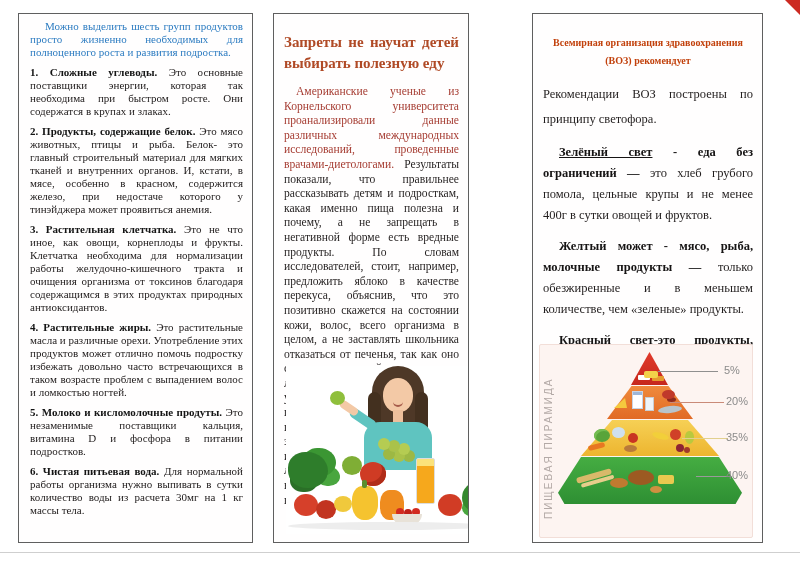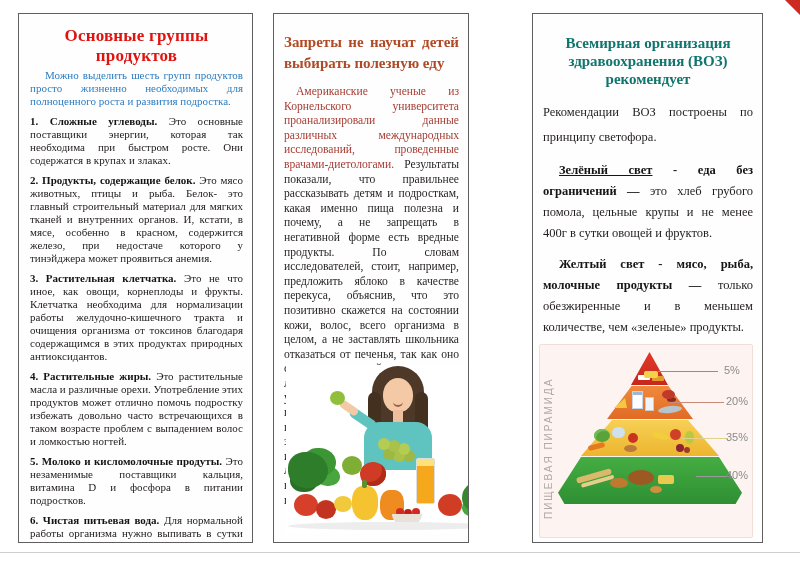--- a/index.html
+++ b/index.html
@@ -17,21 +17,21 @@
   .l-intro{margin:2px 0 0 0;color:#2d7cc1;font-size:11px;line-height:13px;text-align:justify;text-indent:15px;}
   .item{margin:7px 0 0 0;font-size:11px;line-height:13px;text-align:justify;color:#1f1b1b;}
   .item b{color:#141414;}
 
   
   .m-title{margin:14px 0 0 0;font-size:15px;line-height:21px;font-weight:bold;color:#b04a26;text-align:justify;}
   .mbody{margin:11px 0 0 0;font-size:11.6px;line-height:14.6px;text-align:justify;color:#231f1f;text-indent:12px;}
   .lead-red{color:#a63d33;}
 
   
-  .r-title{margin:16px 0 0 0;text-align:center;font-size:15px;line-height:18px;font-weight:bold;color:#0f766e;}
+  .r-title{margin:16px 0 0 0;text-align:center;font-size:10px;line-height:18px;font-weight:bold;color:#c2410c;}
   .r-intro{margin:12px 0 0 0;font-size:12.5px;line-height:25px;text-align:justify;color:#221e1e;}
   .tl{margin:10px 0 0 0;font-size:12.5px;line-height:21px;text-align:justify;color:#221e1e;text-indent:16px;}
   .tl b{color:#161414;}
   .w-green{color:#3fa338;text-decoration:underline;}
   .w-yellow{color:#e4c33c;}
   .w-red{color:#e02018;}
 
   
   .pyr-panel{position:absolute;left:6px;top:330px;width:212px;height:192px;background:#fdf4f1;border:1px solid #f2ded8;border-radius:2px;}
   .pyr-vlabel{position:absolute;left:3px;top:14px;height:160px;writing-mode:vertical-rl;transform:rotate(180deg);font-family:"Liberation Sans",sans-serif;font-size:10px;letter-spacing:2px;color:#b3a9a6;}
@@ -104,21 +104,20 @@
   
   .corner-mark{position:absolute;right:0;top:0;width:0;height:0;border-left:15px solid transparent;border-top:15px solid #cc2a22;}
   .page-edge{position:absolute;left:0;top:552px;width:800px;height:1px;background:#cfcfcf;}
 </style>
 </head>
 <body>
 
 <div class="page">
 
   <section class="col col1">
-    <h1 class="l-title">Основные группы продуктов</h1>
     <p class="l-intro">Можно выделить шесть групп продуктов просто жизненно необходимых для полноценного роста и развития подростка.</p>
 
     <p class="item"><b>1. Сложные углеводы.</b>
       <span>Это основные поставщики энергии, которая так необходима при быстром росте. Они содержатся в крупах и злаках.</span></p>
     <p class="item"><b>2. Продукты, содержащие белок.</b>
       <span>Это мясо животных, птицы и рыба. Белок- это главный строительный материал для мягких тканей и внутренних органов. И, кстати, в мясе, особенно в красном, содержится железо, при недостаче которого у тинэйджера может проявиться анемия.</span></p>
     <p class="item"><b>3. Растительная клетчатка.</b>
       <span>Это не что иное, как овощи, корнеплоды и фрукты. Клетчатка необходима для нормализации работы желудочно-кишечного тракта и очищения организма от токсинов благодаря содержащимся в этих продуктах природных антиоксидантов.</span></p>
     <p class="item"><b>4. Растительные жиры.</b>
       <span>Это растительные масла и различные орехи. Употребление этих продуктов может отлично помочь подростку избежать довольно часто встречающихся в таком возрасте проблем с выпадением волос и ломкостью ногтей.</span></p>
@@ -162,21 +161,21 @@
       <div class="ph table-shadow"></div>
     </div>
   </section>
 
   <section class="col col3">
     <h2 class="r-title">Всемирная организация здравоохранения (ВОЗ) рекомендует</h2>
     <p class="r-intro">Рекомендации ВОЗ построены по принципу светофора.</p>
 
     <p class="tl"><b class="w-green">Зелёный свет</b><b> - еда без ограничений — </b><span>это хлеб грубого помола, цельные крупы и не менее 400г в сутки овощей и фруктов.</span></p>
 
-    <p class="tl"><b class="w-yellow">Желтый свет</b><b> - мясо, рыба, молочные продукты — </b><span>только обезжиренные и в меньшем количестве, чем «зеленые» продукты.</span></p>
+    <p class="tl"><b class="w-yellow">Желтый может</b><b> - мясо, рыба, молочные продукты — </b><span>только обезжиренные и в меньшем количестве, чем «зеленые» продукты.</span></p>
 
     <p class="tl"><b class="w-red">Красный свет</b><b>-это продукты, которых нужно остерегаться: сахар, масло, кондитерские изделия. </b><span>Чем реже вы употребляете такие продукты, тем лучше.</span></p>
 
     <div class="pyr-panel">
       <div class="pyr-vlabel">ПИЩЕВАЯ ПИРАМИДА</div>
 
       <div class="tier t-red"></div>
       <div class="tier t-orange"></div>
       <div class="tier t-yellow"></div>
       <div class="tier t-green"></div>

